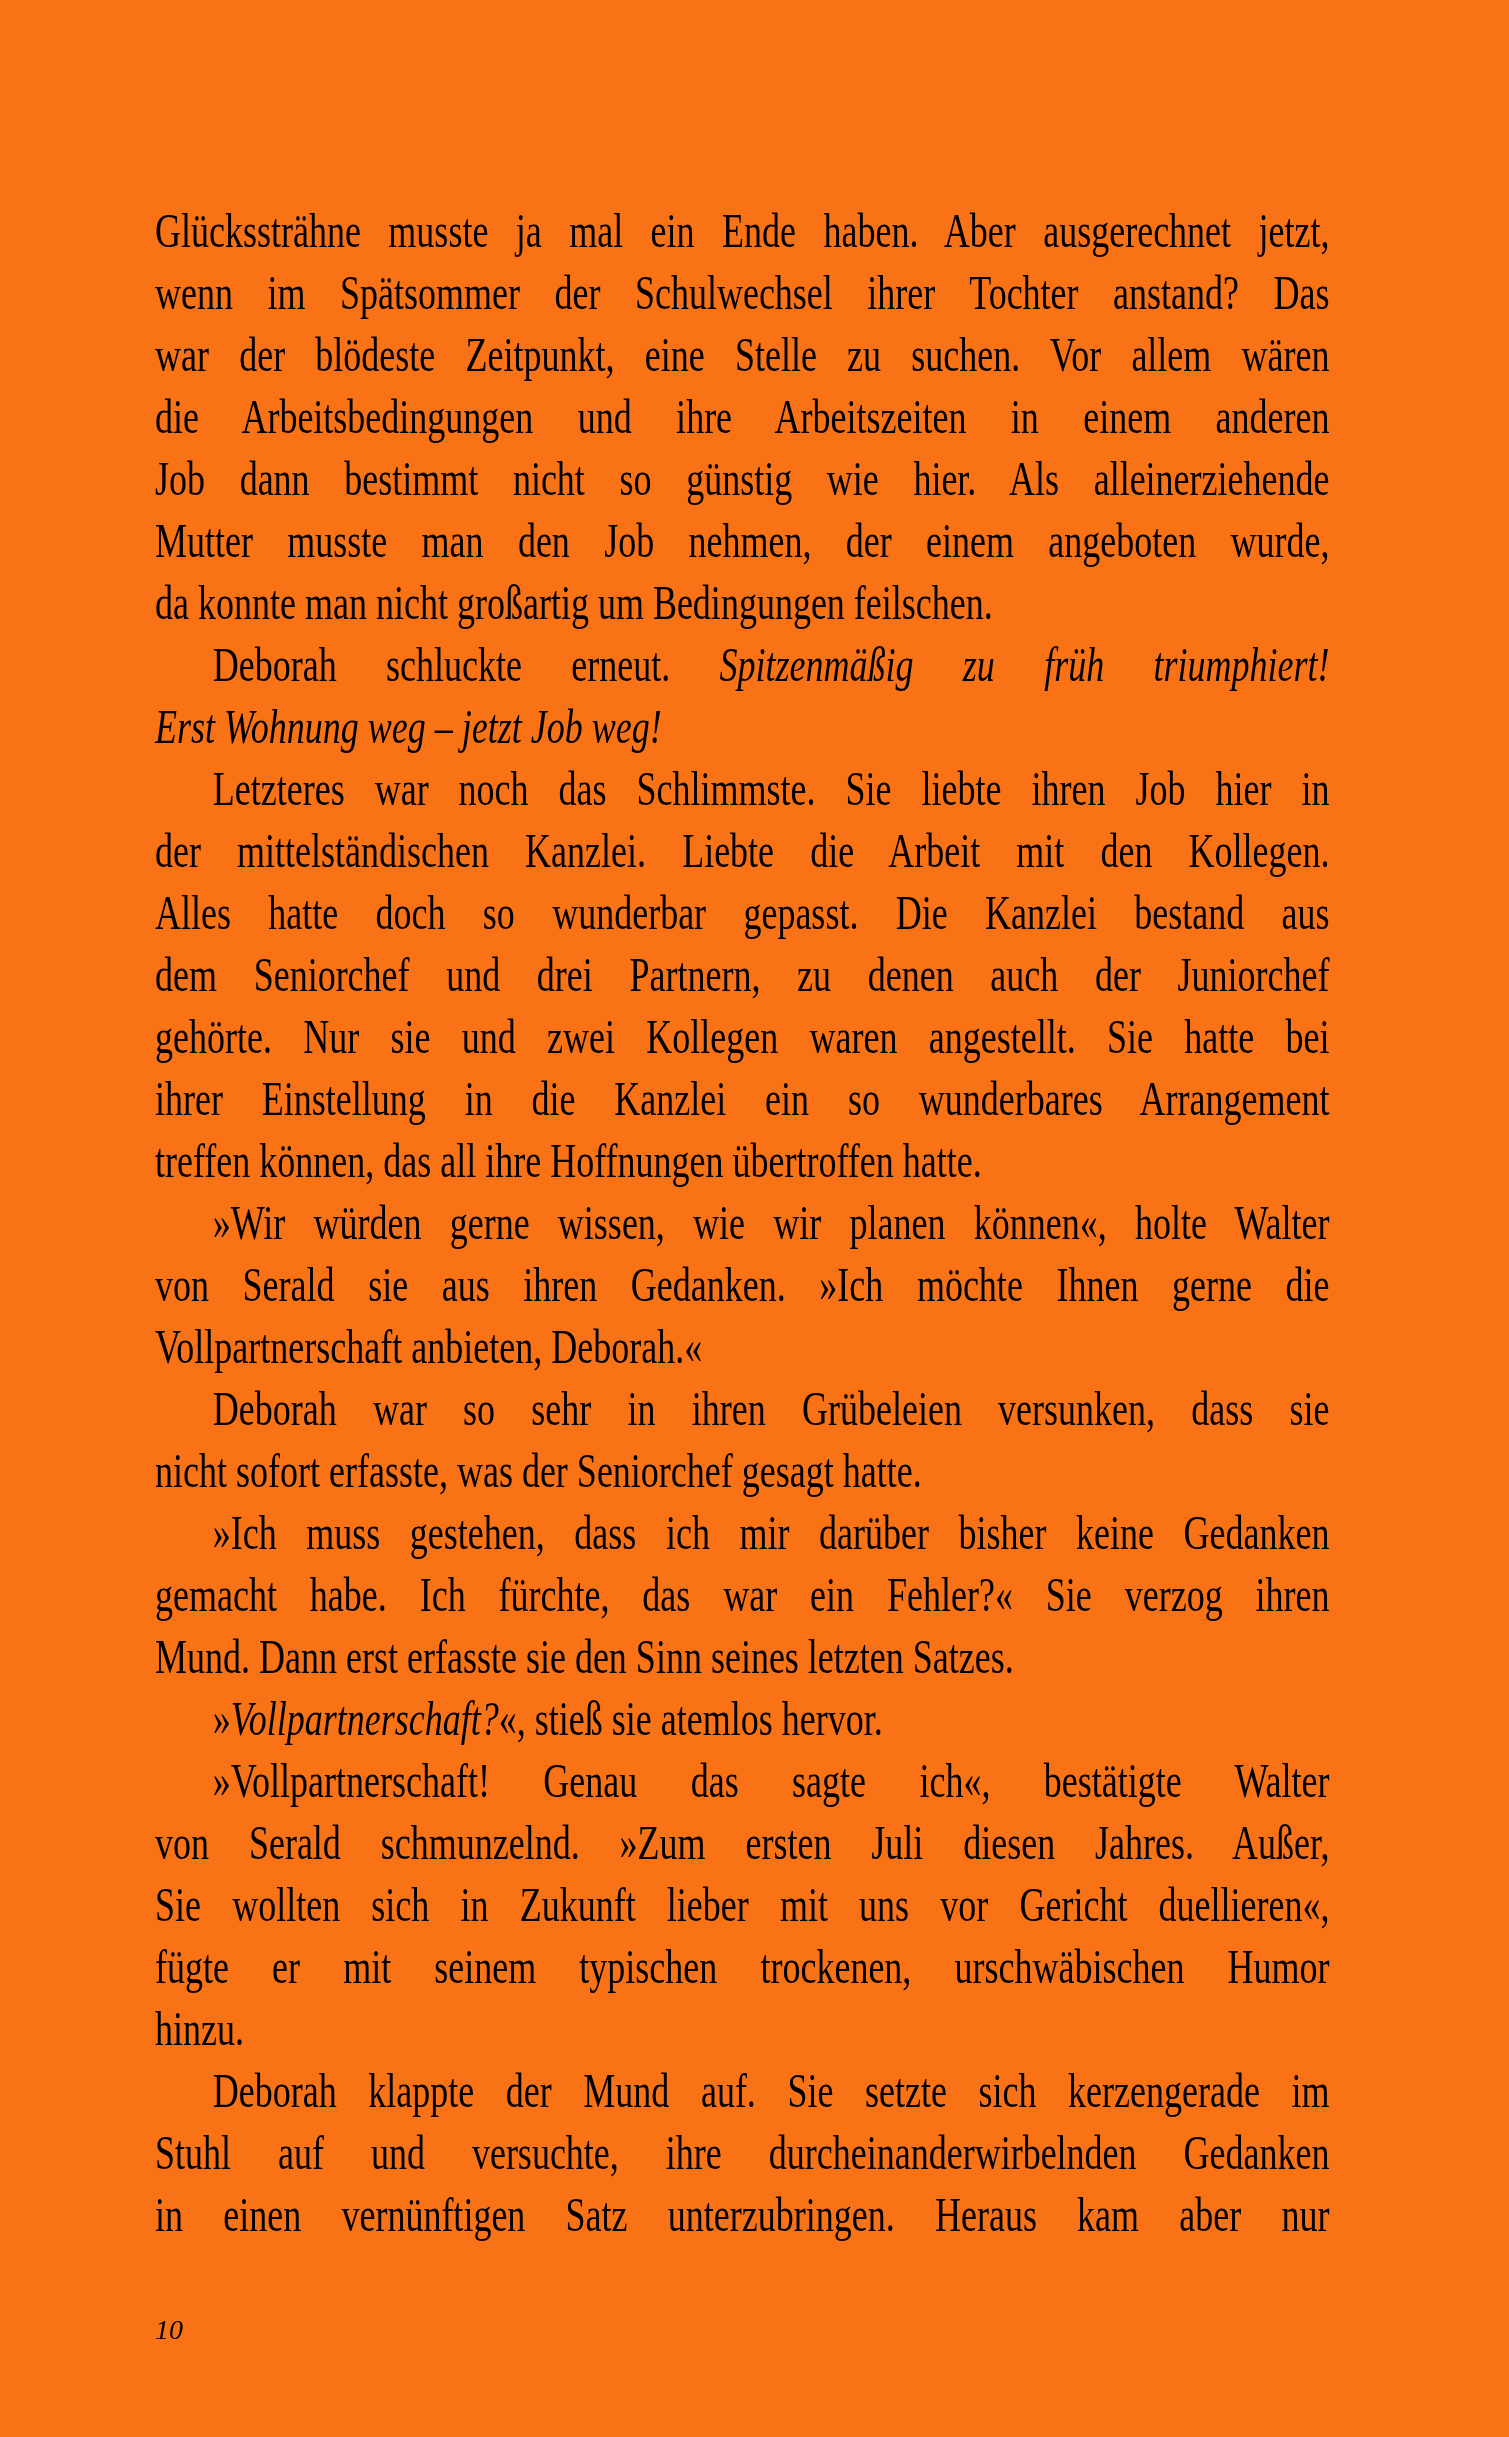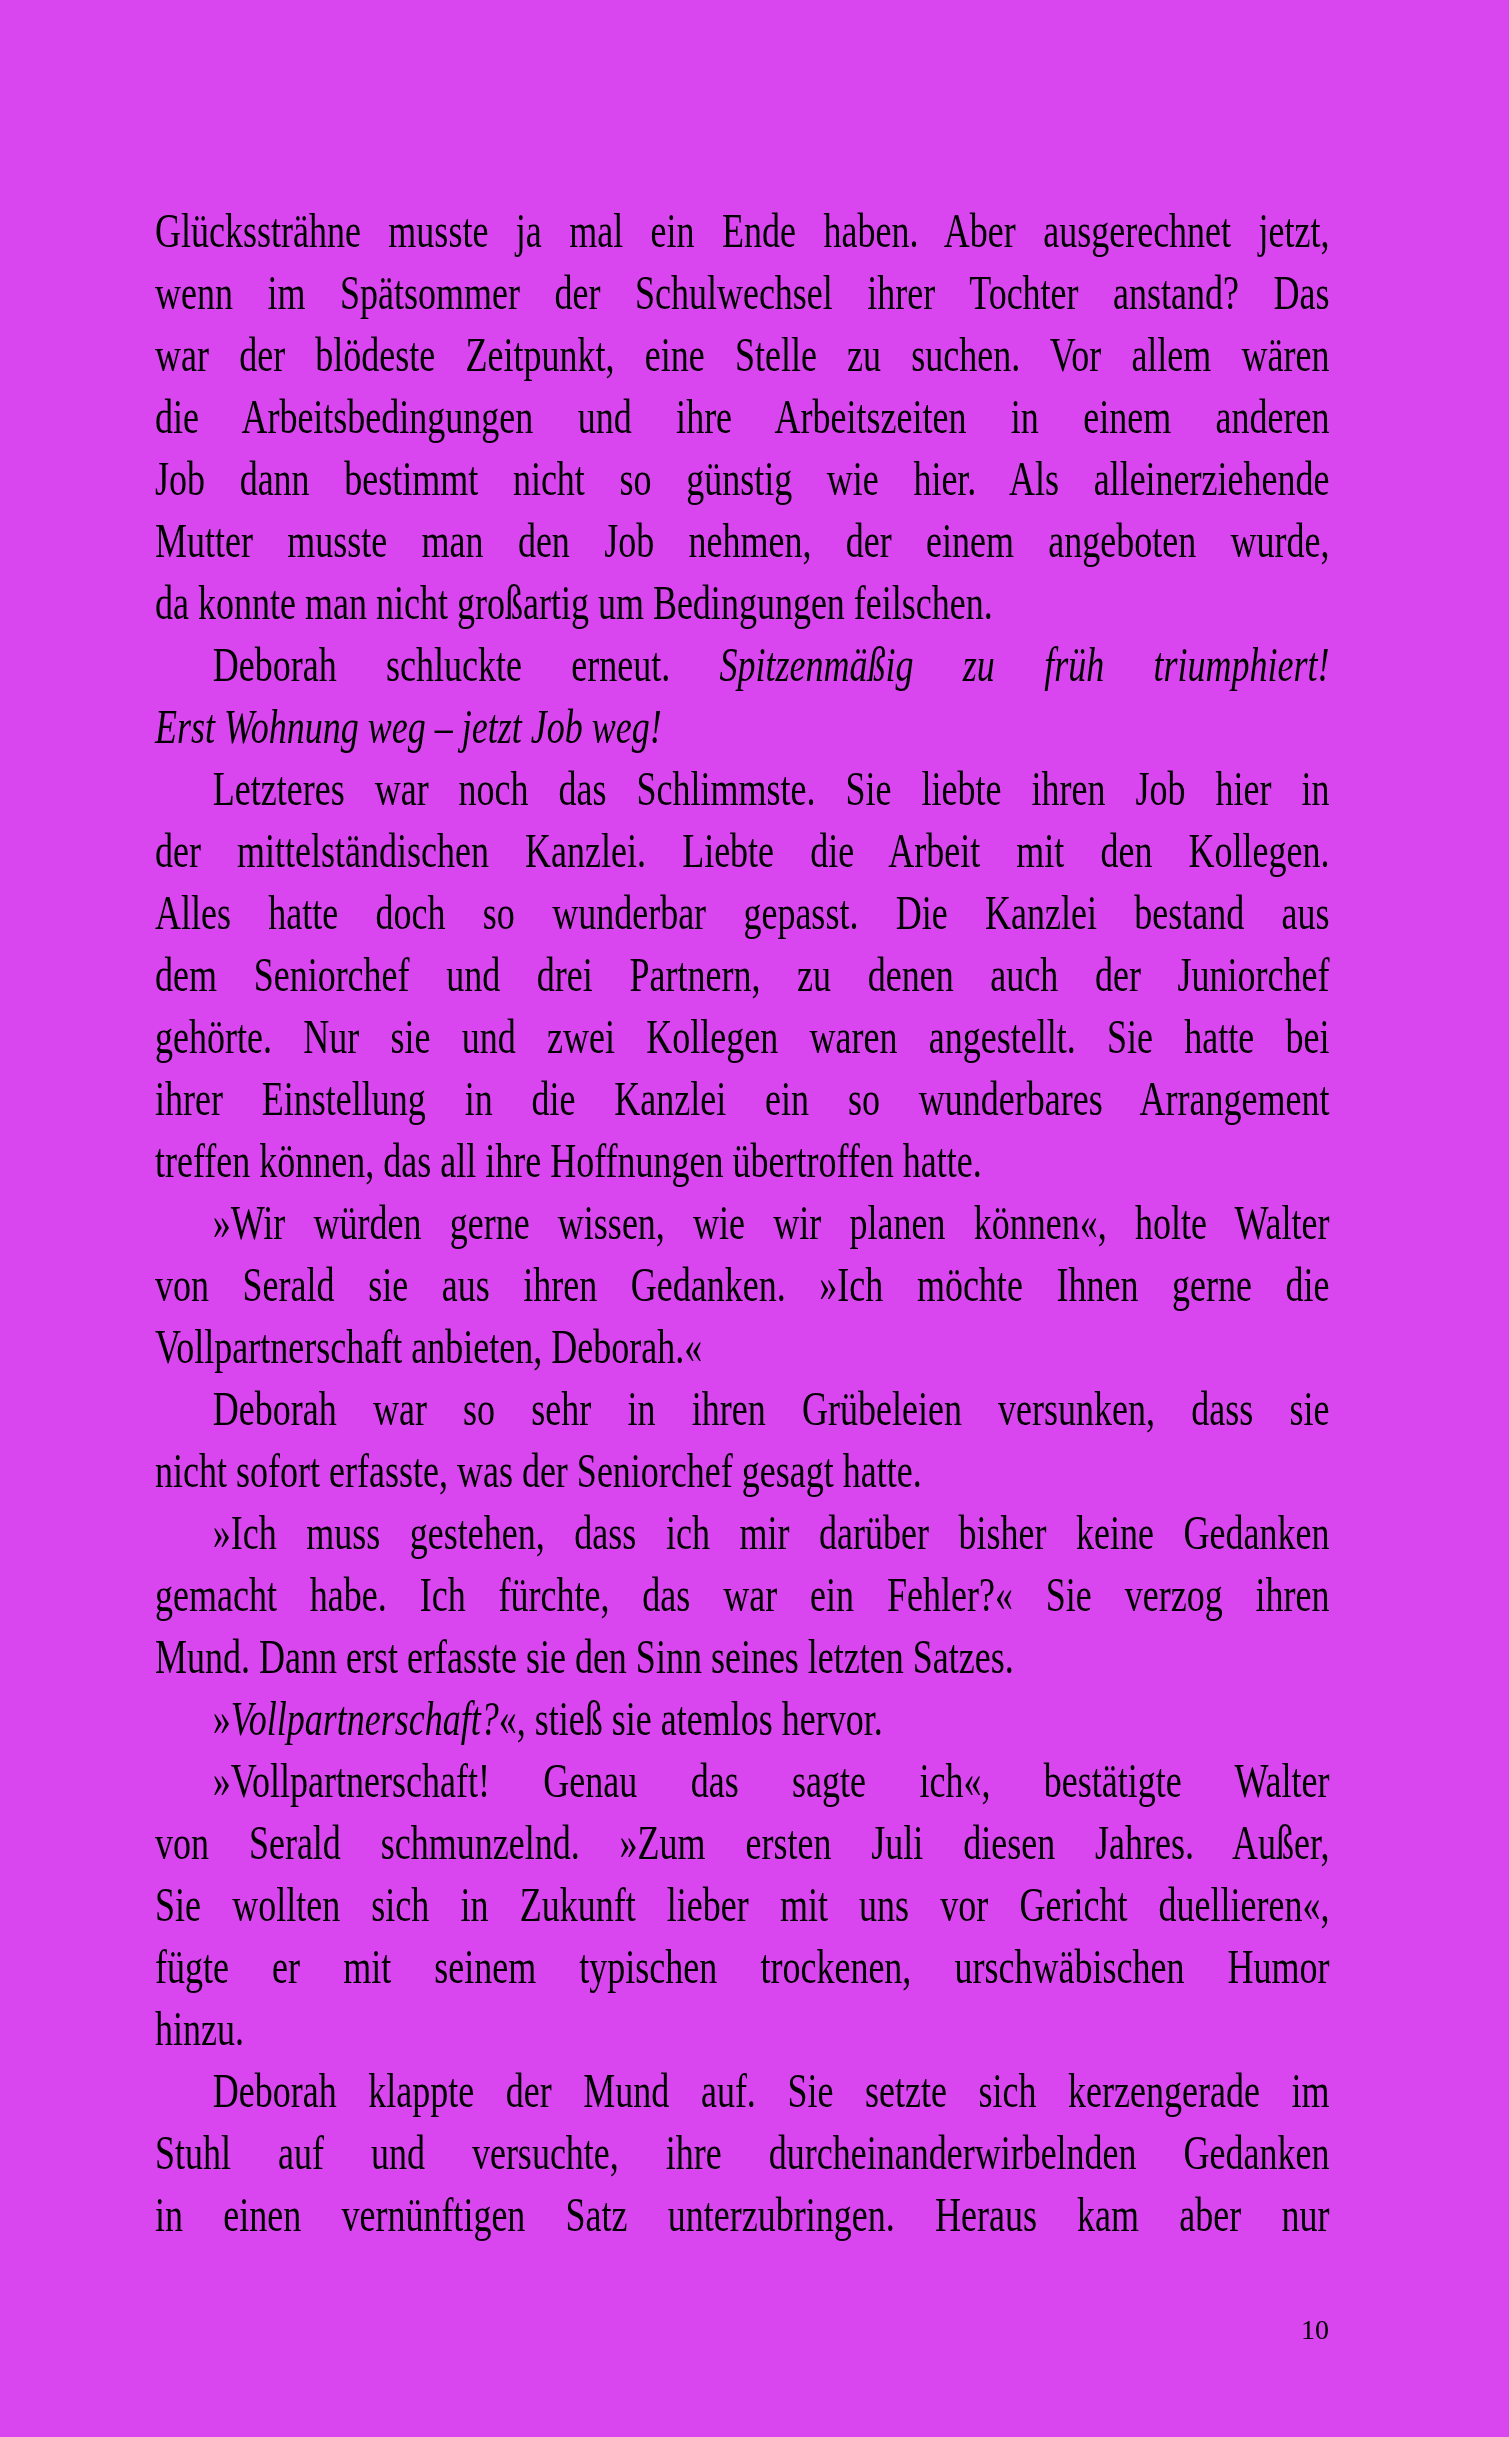--- a/index.html
+++ b/index.html
@@ -4,21 +4,21 @@
 <style>
   html, body {
     margin: 0;
     padding: 0;
     background: #ffffff;
   }
   .page {
     position: relative;
     width: 1509px;
     height: 2438px;
-    background: #d946ef;
+    background: #f97316;
     overflow: hidden;
     color: #000000;
   }
   .textblock {
     position: absolute;
     left: 155px;
     top: 200px;
     width: 1566px;              
     transform: scaleX(0.75);    
     transform-origin: 0 0;
@@ -39,25 +39,26 @@
     text-indent: 77px;
   }
   .it {
     font-style: italic;
   }
   .folio {
     position: absolute;
     left: 155px;
     top: 2316px;
     width: 1174px;
-    text-align: right;
+    text-align: left;
     font-family: "Liberation Serif", serif;
     font-size: 28px;
     line-height: 28px;
     color: #000000;
+    font-style: italic;
   }
 </style>
 </head>
 <body>
 
 <div class="page">
   <div class="textblock" id="textblock">
       <div>
         <div class="line j"><span>Glückssträhne musste ja mal ein Ende haben. Aber ausgerechnet jetzt,</span></div>
         <div class="line j"><span>wenn im Spätsommer der Schulwechsel ihrer Tochter anstand? Das</span></div>

